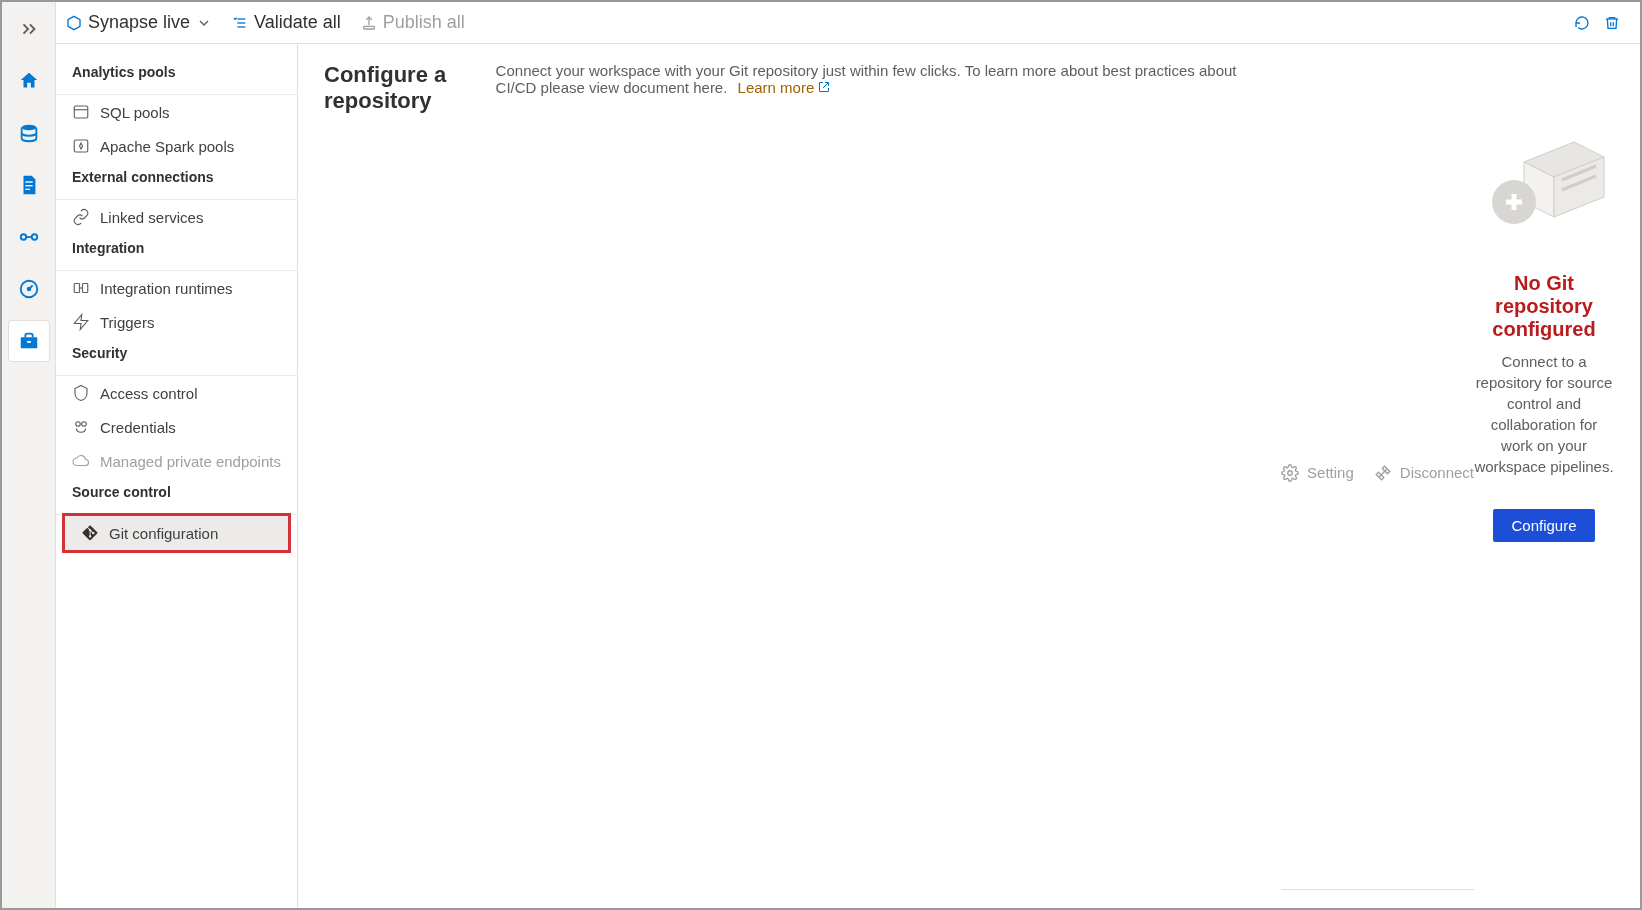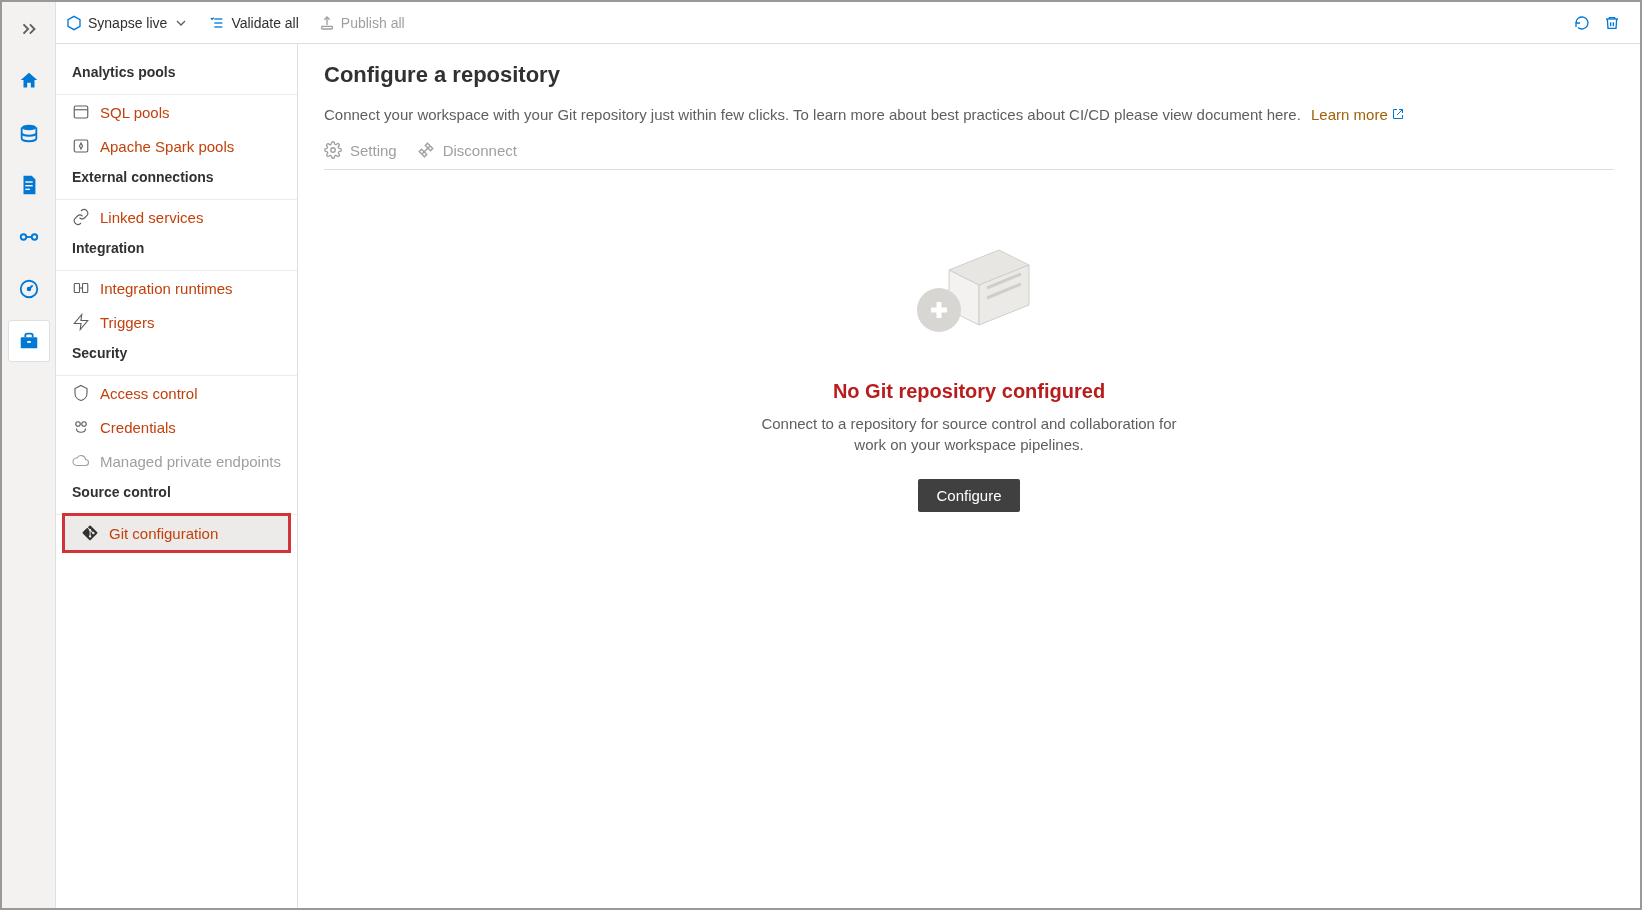--- a/index.html
+++ b/index.html
@@ -4,46 +4,46 @@
 <style>
   * { box-sizing: border-box; margin: 0; padding: 0; }
   html, body { width: 1642px; height: 910px; font-family: "Segoe UI", Arial, sans-serif; color:#323130; background:#fff; overflow:hidden;}
   body { border:2px solid #999; }
   .app { display:flex; height:100%; }
   .side-rail { width:54px; background:#f3f2f1; border-right:1px solid #e1dfdd; display:flex; flex-direction:column; align-items:center; padding-top:6px; }
   .side-rail .rail-btn { width:42px; height:42px; display:flex; align-items:center; justify-content:center; margin-bottom:10px; border-radius:3px; cursor:pointer; }
   .side-rail .rail-btn.active { background:#fff; border:1px solid #e1dfdd; }
   .rail-btn svg { width:22px; height:22px; }
   .main-col { flex:1; display:flex; flex-direction:column; }
-  .toolbar { height:42px; border-bottom:1px solid #e1dfdd; display:flex; align-items:center; padding:0 10px; font-size:14px; }
+  .toolbar { height:42px; border-bottom:1px solid #e1dfdd; display:flex; align-items:center; padding:0 10px; font-size:18px; }
   .toolbar .tb-group { display:flex; align-items:center; margin-right:20px; gap:6px; cursor:pointer; }
   .toolbar .tb-group.disabled { color:#a19f9d; cursor:default;}
   .tb-icon svg { width:16px; height:16px; display:block;}
   .toolbar-right { margin-left:auto; display:flex; gap:14px; padding-right:10px;}
   .toolbar-right .tb-icon { cursor:pointer; }
   .content-row { flex:1; display:flex; }
   .panel { width:242px; border-right:1px solid #e1dfdd; padding:14px 0 0 0; overflow:auto;}
   .panel-section-title { font-size:14px; font-weight:600; color:#323130; padding:6px 16px 14px 16px; border-bottom:1px solid #edebe9;}
-  .panel-item { display:flex; align-items:center; gap:10px; padding:8px 16px; font-size:15px; color:#c2410c; cursor:pointer; }
+  .panel-item { display:flex; align-items:center; gap:10px; padding:8px 16px; font-size:15px; color:#404040; cursor:pointer; }
   .panel-item.disabled { color:#a19f9d; cursor:default;}
   .panel-item.selected { background:#edebe9; }
   .panel-item .pi-icon { width:18px; height:18px; display:flex; align-items:center; justify-content:center;}
   .panel-item .pi-icon svg { width:18px; height:18px; }
   .highlight-box { border:3px solid #d13438; margin: -2px 6px -2px 6px; }
-  .content { flex:1; padding:18px 26px; display:flex; flex-direction:column;}
+  .content { flex:1; padding:18px 26px; display:flex; flex-direction:row;}
   .content h1 { font-size:22px; font-weight:600; margin-bottom:18px;}
   .content .desc { font-size:15px; color:#605e5c; margin-bottom:14px; }
   .content .desc a { color:#a16207; text-decoration:none; margin-left:6px;}
   .action-bar { display:flex; gap:20px; align-items:center; padding:4px 0 10px 0; border-bottom:1px solid #e1dfdd;}
   .action-bar .ab-item { display:flex; align-items:center; gap:8px; font-size:15px; color:#a19f9d; cursor:default;}
   .empty-state { flex:1; display:flex; flex-direction:column; align-items:center; justify-content:flex-start; padding-top:70px; text-align:center;}
   .empty-state .illus { width:140px; height:110px; margin-bottom:30px;}
   .empty-state h2 { font-size:20px; font-weight:600; margin-bottom:10px; color:#b91c1c;}
-  .empty-state p { font-size:15px; color:#605e5c; line-height:1.4; margin-bottom:24px; max-width:440px;}
-  .btn-primary { background:#404040; color:#fff; border:none; font-size:15px; padding:8px 18px; border-radius:2px; cursor:pointer;}
+  .empty-state p { font-size:15px; color:#605e5c; line-height:1.4; margin-bottom:32px; max-width:440px;}
+  .btn-primary { background:#1d4ed8; color:#fff; border:none; font-size:15px; padding:8px 18px; border-radius:2px; cursor:pointer;}
   .chevron-down { width:12px; height:12px; }
 </style>
 </head>
 <body>
 
 <div class="app">
 
   <div class="side-rail">
     <div class="rail-btn">
       <svg viewBox="0 0 24 24" fill="none" stroke="#605e5c" stroke-width="2">

